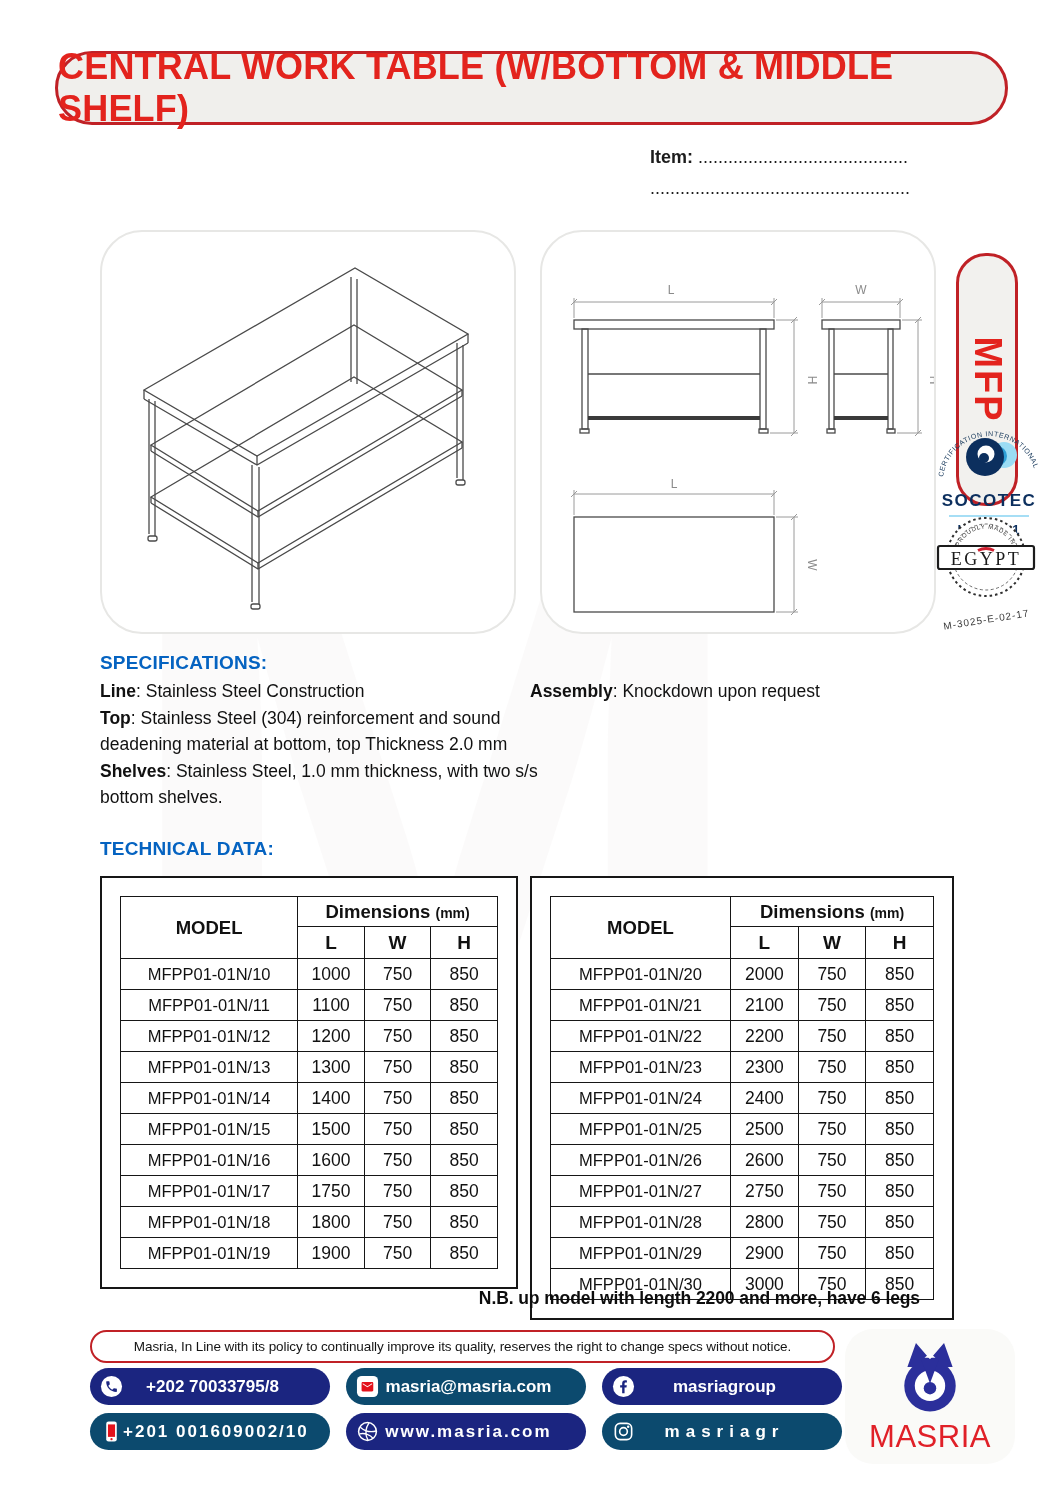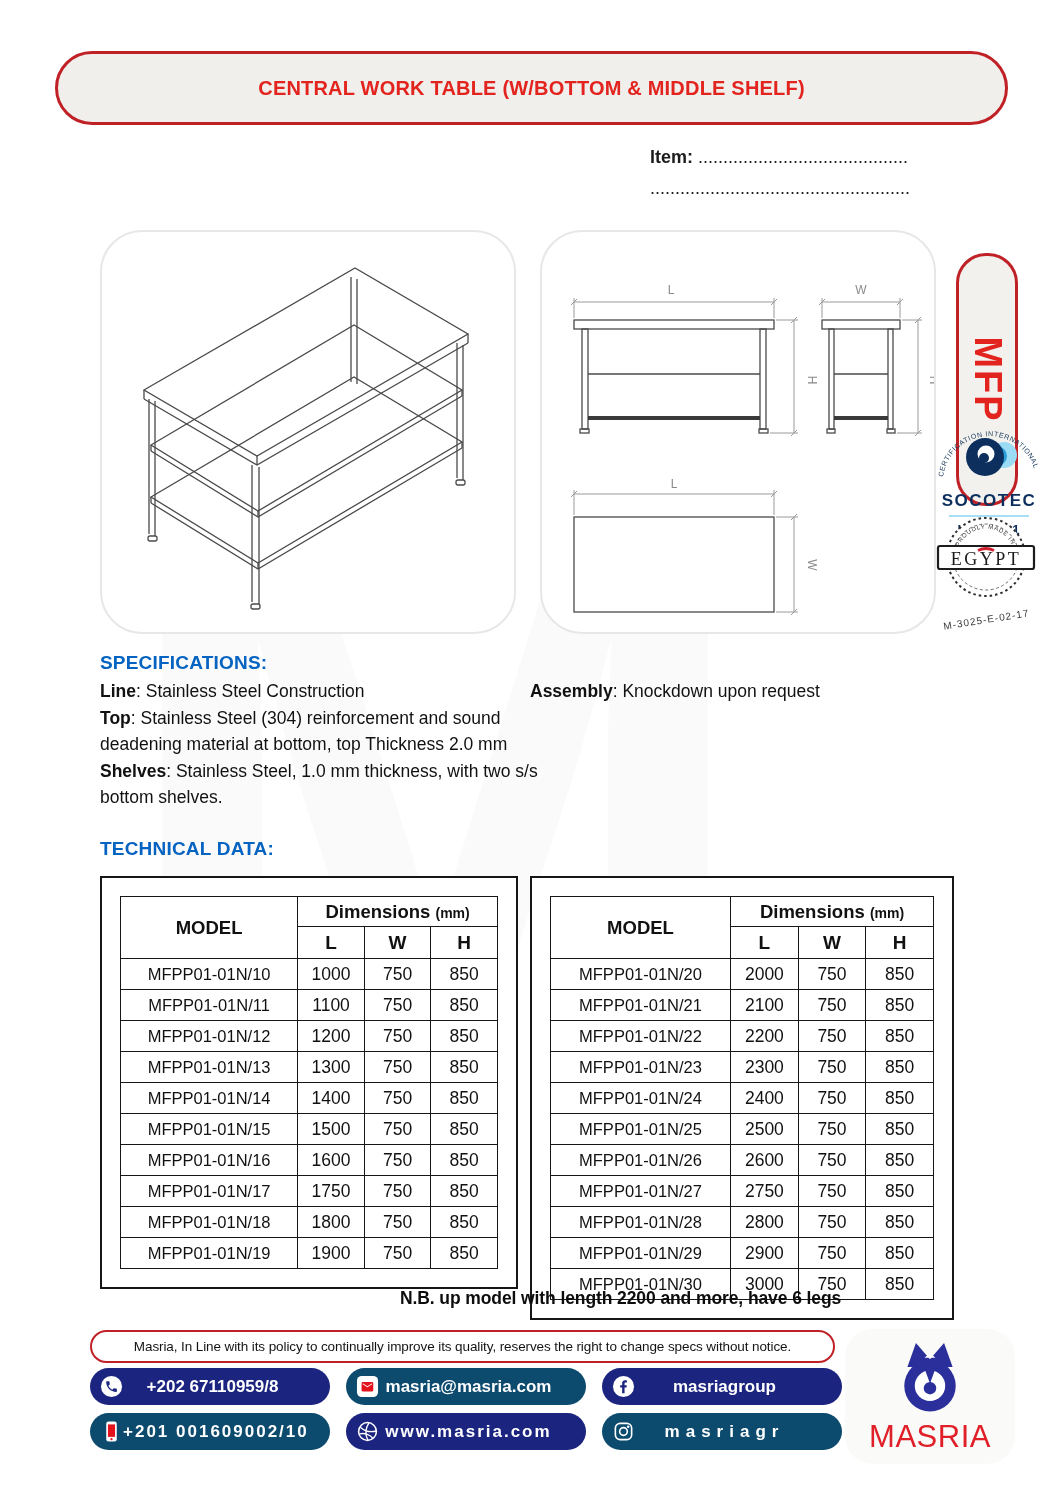--- a/index.html
+++ b/index.html
@@ -7,21 +7,21 @@
         font-family:"Liberation Sans",sans-serif;overflow:hidden;}
 
   
   .watermark{position:absolute;left:110px;top:420px;font-size:780px;font-weight:bold;
              color:rgba(205,185,185,0.08);line-height:1;z-index:0;user-select:none;}
 
   
   .banner{position:absolute;left:55px;top:51px;width:947px;height:68px;background:#f0efec;
           border:3px solid #c02126;border-radius:38px;display:flex;align-items:center;
           justify-content:center;z-index:2;}
-  .banner h1{margin:0;font-size:20px;font-weight:bold;color:#e3231d;letter-spacing:.2px;}
+  .banner h1{margin:0;font-size:36px;font-weight:bold;color:#e3231d;letter-spacing:.2px;}
 
   
   .item{position:absolute;left:650px;top:142px;width:292px;font-size:18px;color:#1c1c1c;
         line-height:31px;z-index:2;}
   .item .lbl{font-weight:bold;}
 
   
   .card{position:absolute;background:#fff;border:2px solid #e7e7e5;border-radius:42px;z-index:2;}
   .card.left{left:100px;top:230px;width:412px;height:400px;}
   .card.right{left:540px;top:230px;width:392px;height:400px;}
@@ -55,21 +55,21 @@
   table{border-collapse:collapse;width:100%;table-layout:fixed;}
   th,td{border:1.6px solid #161616;text-align:center;padding:0;color:#111;}
   thead tr:first-child th{height:29px;}
   thead tr:last-child th{height:31px;font-size:19px;}
   th{font-weight:bold;font-size:18.5px;}
   th .unit{font-size:14px;}
   tbody td{height:30px;font-size:17px;}
   tbody td.model{font-size:16.5px;}
   tbody td.num{font-size:17.5px;}
 
-  .note{position:absolute;left:400px;top:1288px;width:520px;text-align:left;font-weight:bold;
+  .note{position:absolute;left:400px;top:1288px;width:520px;text-align:right;font-weight:bold;
         font-size:17.5px;color:#0d0d0d;z-index:2;letter-spacing:-0.1px;}
 
   
   .disclaimer{position:absolute;left:90px;top:1330px;width:741px;height:29px;border:2.5px solid #c02126;
               border-radius:17px;display:flex;align-items:center;justify-content:center;
               font-size:13.5px;letter-spacing:-0.1px;color:#141414;background:#fff;z-index:2;}
   .contacts{position:absolute;left:90px;top:1368px;width:752px;display:grid;
             grid-template-columns:repeat(3,240px);grid-auto-rows:37px;column-gap:16px;row-gap:8px;z-index:2;}
   .pill{border-radius:19px;display:flex;align-items:center;color:#fff;font-weight:bold;font-size:17px;}
   .pill.navy{background:#1b2580;}
@@ -431,21 +431,21 @@
   <div class="note">N.B. up model with length 2200 and more, have 6 legs</div>
 
   <div class="disclaimer">Masria, In Line with its policy to continually improve its quality, reserves the right to change specs without notice.</div>
 
   <div class="contacts">
     <div class="pill navy">
       <svg width="23" height="23" viewBox="0 0 24 24">
         <circle cx="12" cy="12" r="11" fill="#ffffff"></circle>
         <path transform="translate(4.6,4.6) scale(0.62)" fill="#1b2580" d="M6.62 10.79c1.44 2.83 3.76 5.14 6.59 6.59l2.2-2.2c.27-.27.67-.36 1.02-.24 1.12.37 2.33.57 3.57.57.55 0 1 .45 1 1V20c0 .55-.45 1-1 1-9.39 0-17-7.61-17-17 0-.55.45-1 1-1h3.5c.55 0 1 .45 1 1 0 1.25.2 2.45.57 3.57.11.35.03.74-.25 1.02l-2.2 2.2z"></path>
       </svg>
-      <span class="txt">+202 67110959/8</span>
+      <span class="txt">+202 70033795/8</span>
     </div>
     <div class="pill red">
       <svg width="23" height="23" viewBox="0 0 24 24">
         <rect x="1" y="1" width="22" height="22" rx="5" fill="#ffffff"></rect>
         <path transform="translate(4.6,4.9) scale(0.61)" fill="#e3121c" d="M20 4H4c-1.1 0-2 .9-2 2v12c0 1.1.9 2 2 2h16c1.1 0 2-.9 2-2V6c0-1.1-.9-2-2-2zm0 4-8 5-8-5V6l8 5 8-5v2z"></path>
       </svg>
       <span class="txt">masria@masria.com</span>
     </div>
     <div class="pill navy">
       <svg width="23" height="23" viewBox="0 0 24 24">

